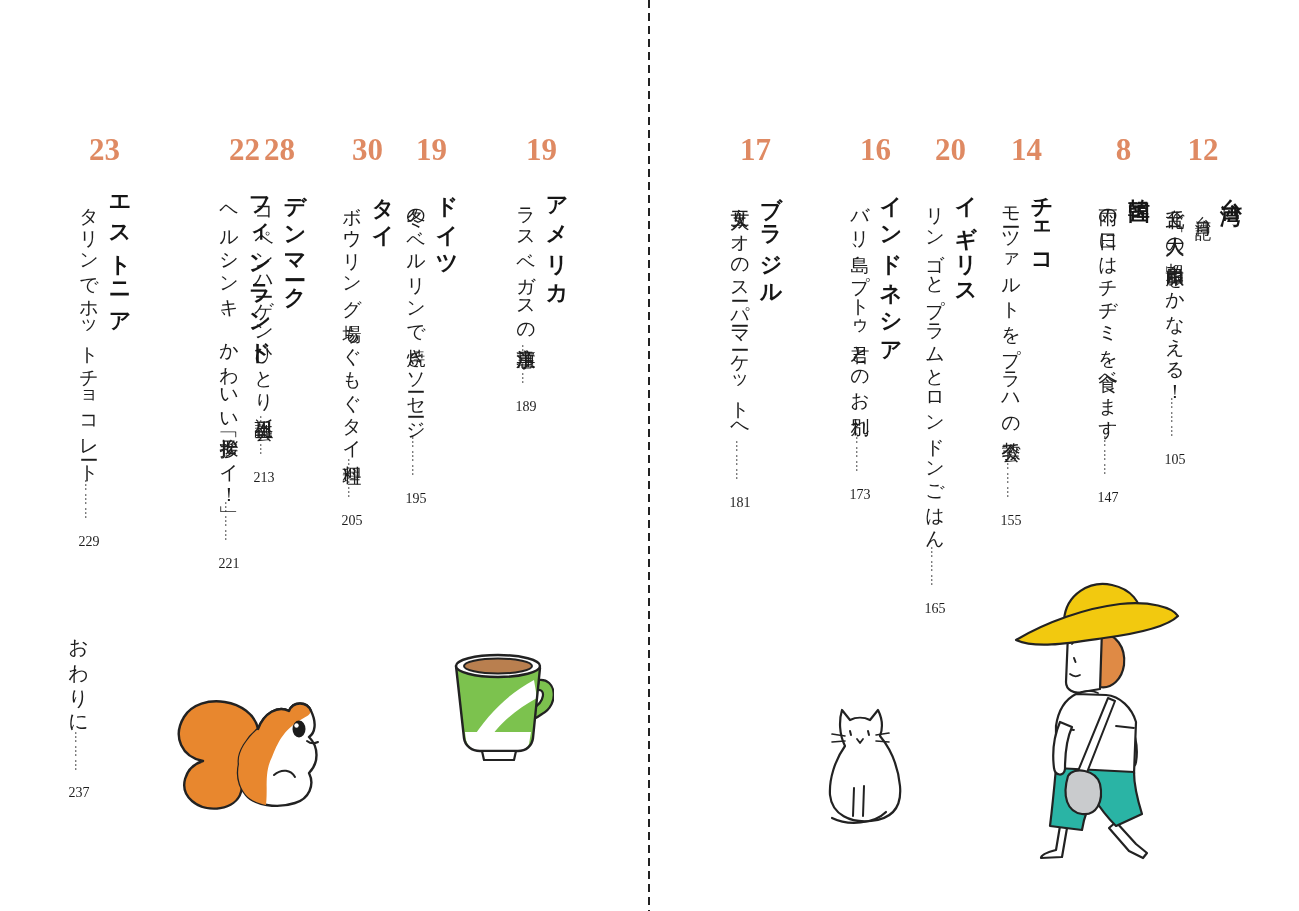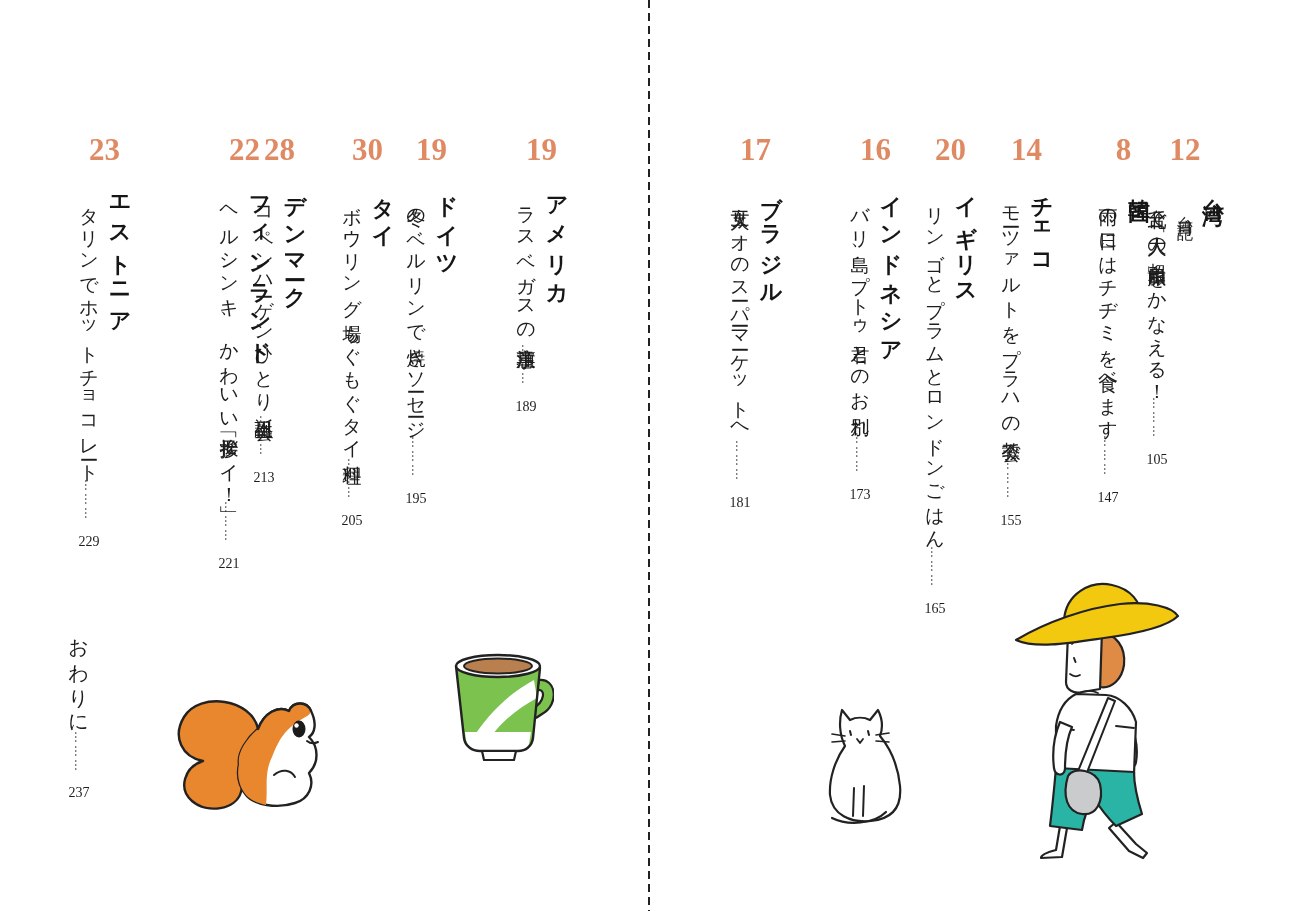--- a/index.html
+++ b/index.html
@@ -66,21 +66,21 @@
   .illus{position:absolute;}
   svg .ln{stroke:#222;stroke-linecap:round;stroke-linejoin:round;fill:none;}
 </style>
 </head>
 <body>
 
 <div id="spread">
 
   <div class="gutter"></div>
 
-  <div class="entry" style="right:70px">
+  <div class="entry" style="right:52px">
     <div class="num">12</div>
     <div class="vtext">
       <div class="title">台湾</div>
       <div class="note">台湾日記</div>
       <div class="subtitle"><span>台北で「大人の超自由旅」をかなえる！</span><span class="leader">………</span><span class="pnum">105</span></div>
     </div>
   </div>
 
   <div class="entry" style="right:144px">
     <div class="num">8</div>

